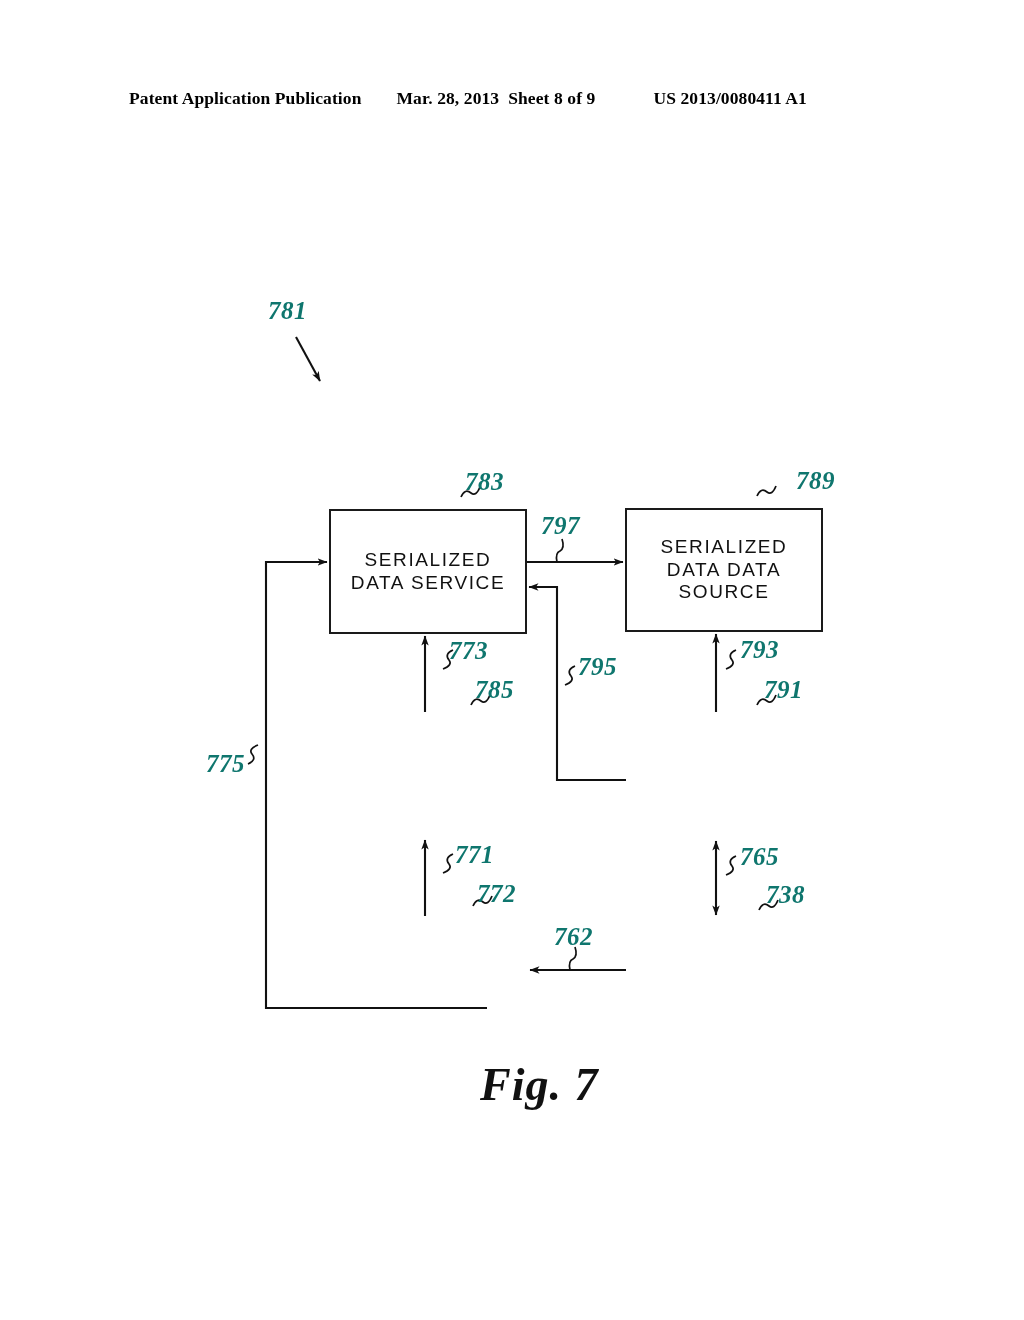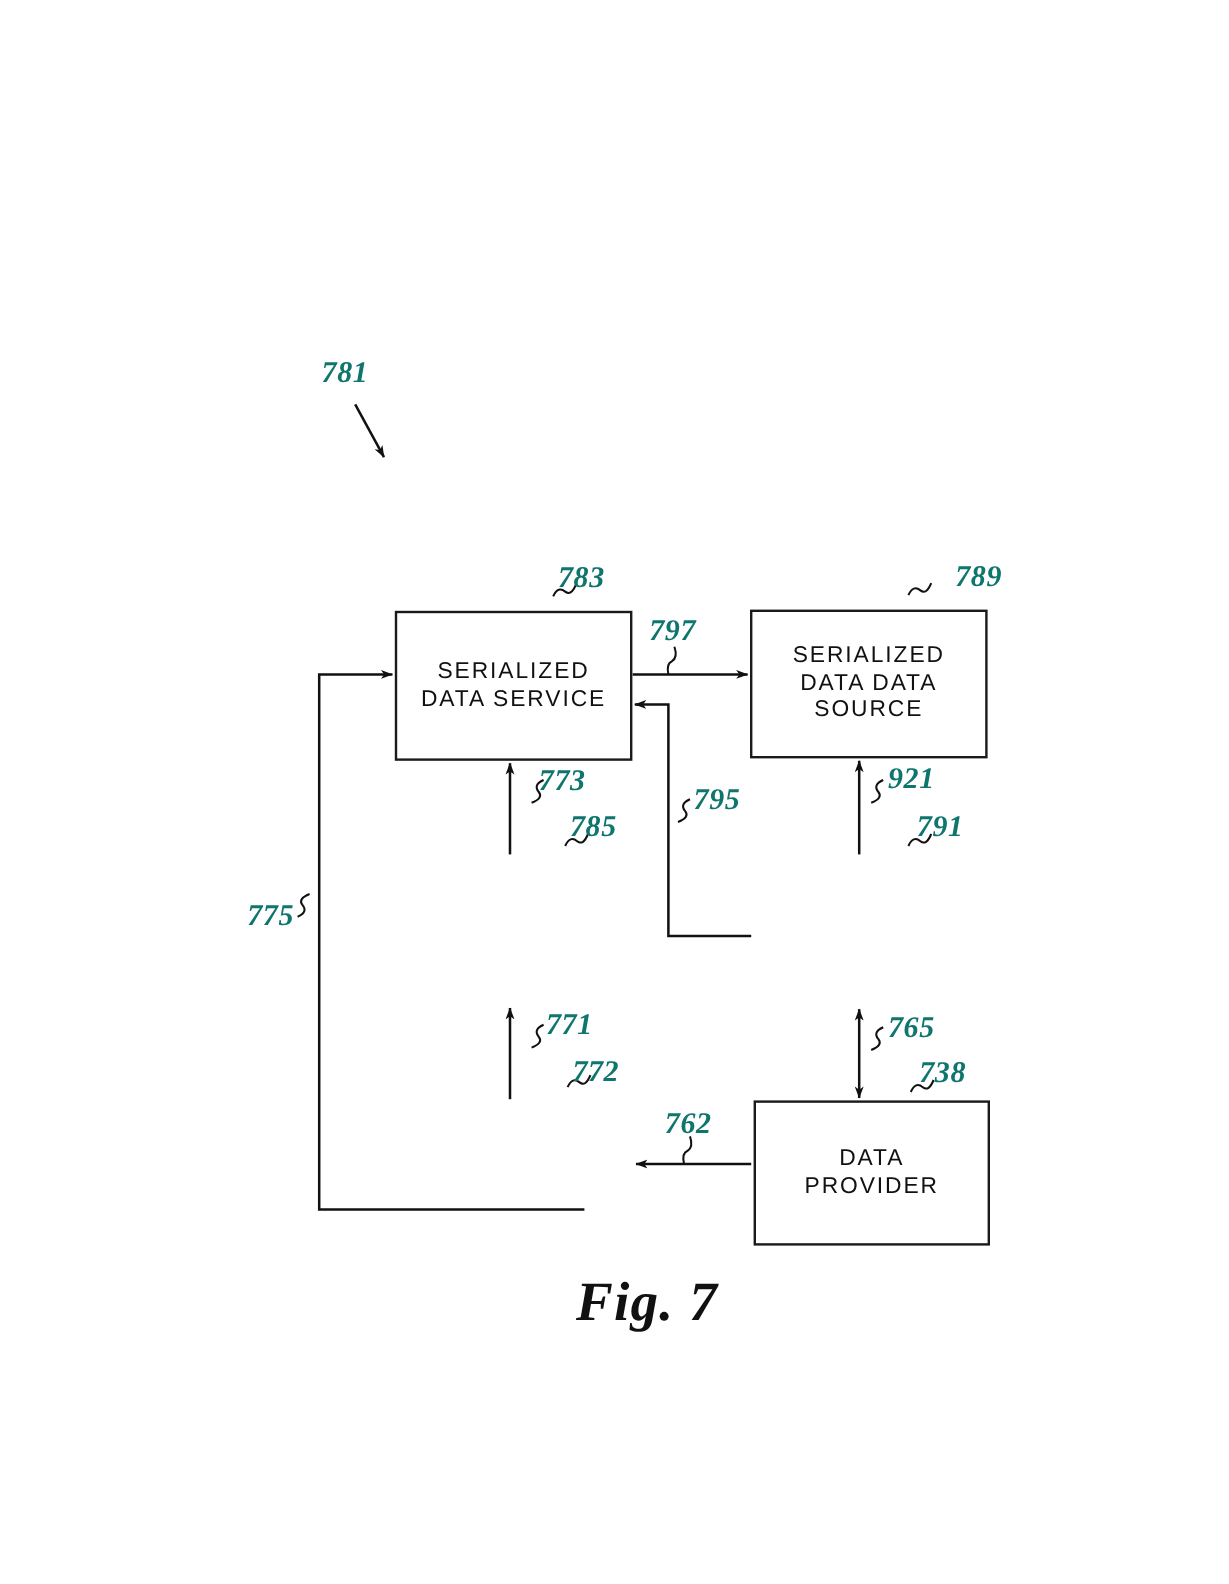--- a/index.html
+++ b/index.html
@@ -122,20 +122,26 @@
     letter-spacing: 1px;
     color: #111111;
     white-space: nowrap;
   }
 </style>
 </head>
 <body>
 
 <div id="page">
 
+  <div id="header">
+    <span class="h-pub">Patent Application Publication</span>
+    <span class="h-date">Mar. 28, 2013</span>
+    <span class="h-sheet">Sheet 8 of 9</span>
+    <span class="h-num">US 2013/0080411 A1</span>
+  </div>
 
   <div id="diagram">
 
     <svg viewBox="0 0 1024 1320">
       <defs>
         <marker id="ah" markerWidth="11" markerHeight="11" refX="9.5" refY="4" orient="auto" markerUnits="userSpaceOnUse">
           <path d="M0,0.3 L10,4 L0,7.7 L2.6,4 Z" fill="#111111"></path>
         </marker>
         <marker id="ah-start" markerWidth="11" markerHeight="11" refX="0.5" refY="4" orient="auto" markerUnits="userSpaceOnUse">
           <path d="M10,0.3 L0,4 L10,7.7 L7.4,4 Z" fill="#111111"></path>
@@ -189,37 +195,33 @@
 
     <div class="node" id="node-sdds">
       <span class="node-label">SERIALIZED
 DATA DATA
 SOURCE</span>
     </div>
 
 
 
 
-    <div class="node" id="node-dprv">
-      <span class="node-label">DATA
-PROVIDER</span>
-    </div>
 
     <div class="ref" id="ref-781">781</div>
     <div class="ref" id="ref-783">783</div>
     <div class="ref" id="ref-789">789</div>
     <div class="ref" id="ref-785">785</div>
     <div class="ref" id="ref-791">791</div>
     <div class="ref" id="ref-772">772</div>
     <div class="ref" id="ref-738">738</div>
     <div class="ref" id="ref-775">775</div>
     <div class="ref" id="ref-797">797</div>
     <div class="ref" id="ref-795">795</div>
     <div class="ref" id="ref-773">773</div>
-    <div class="ref" id="ref-793">921</div>
+    <div class="ref" id="ref-793">793</div>
     <div class="ref" id="ref-771">771</div>
     <div class="ref" id="ref-765">765</div>
     <div class="ref" id="ref-762">762</div>
 
   </div>
 
   <div id="fig-caption">Fig. 7</div>
 
 </div>
 

